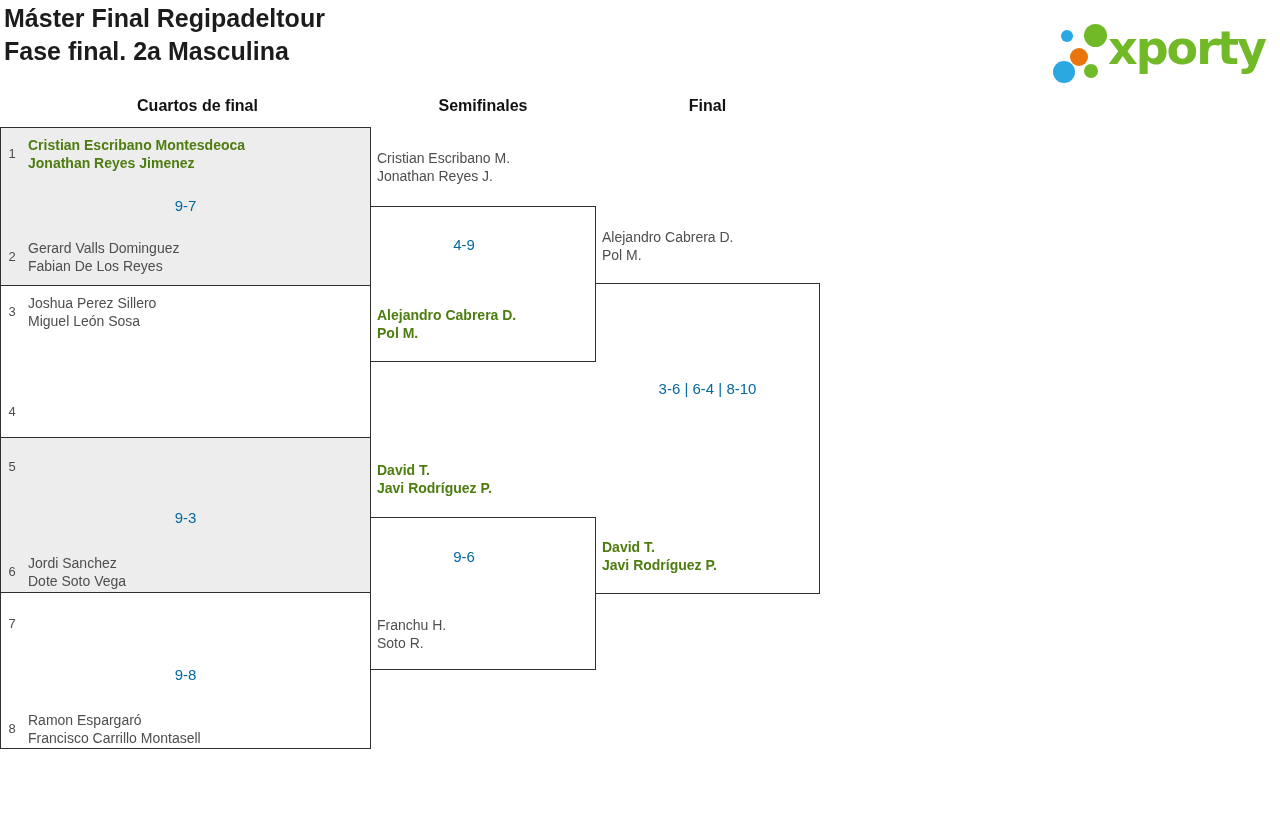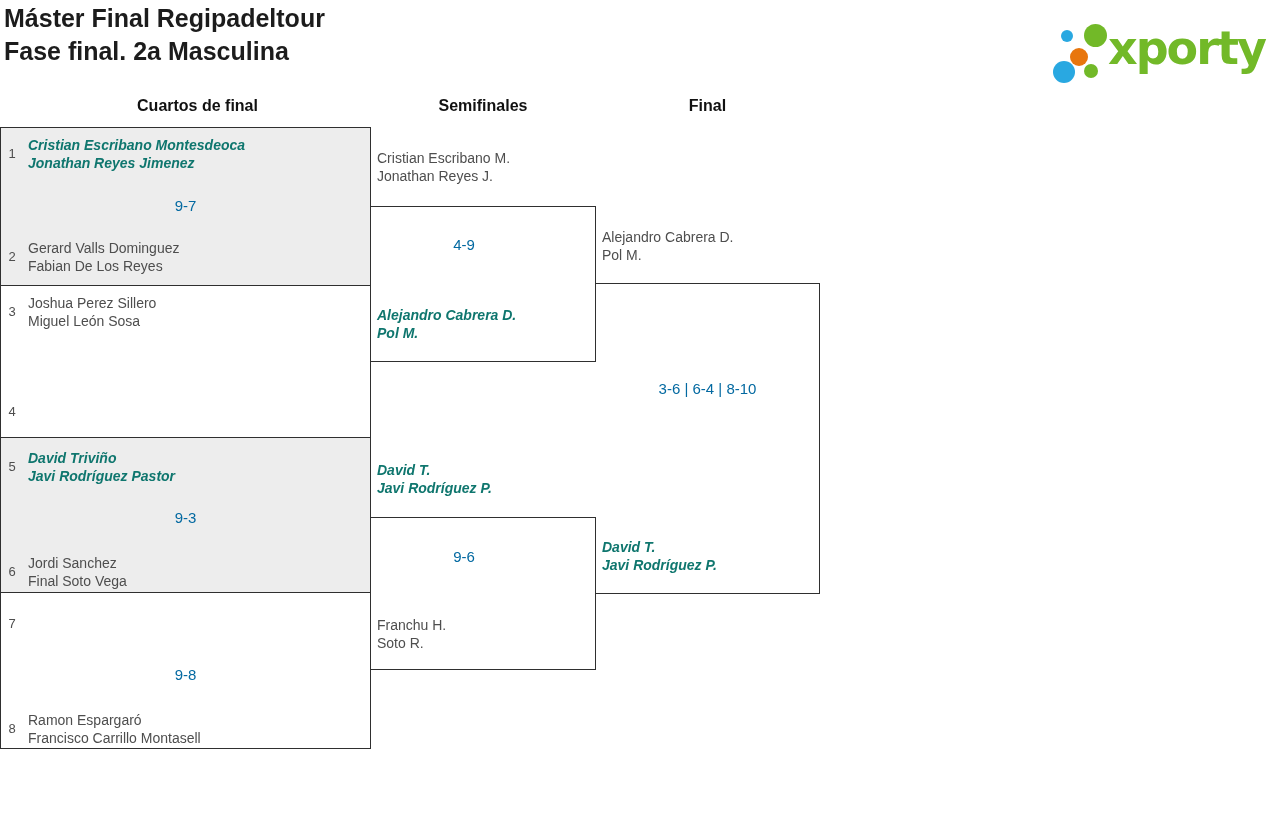--- a/index.html
+++ b/index.html
@@ -30,21 +30,21 @@
   .box { position:absolute; border:1px solid #2f2f2f; }
   .qf1 { left:0; top:127px; width:371px; height:159px; background:#ededed; }
   .qf2 { left:0; top:285px; width:371px; height:153px; background:#ffffff; }
   .qf3 { left:0; top:437px; width:371px; height:156px; background:#ededed; }
   .qf4 { left:0; top:592px; width:371px; height:157px; background:#ffffff; }
   .sf1 { left:370px; top:206px; width:226px; height:156px; background:transparent; }
   .sf2 { left:370px; top:517px; width:226px; height:153px; background:transparent; }
   .fin { left:595px; top:283px; width:225px; height:311px; border-left:none; background:transparent; }
   
   .nm { position:absolute; font-size:14px; line-height:18px; white-space:nowrap; }
-  .nm.w { font-weight:700; color:#0f766e;font-style:italic; }
+  .nm.w { font-weight:700; color:#4d7c0f; }
   .nm.l { font-weight:400; color:#4e4e4e; }
   .seed { position:absolute; left:0; width:24px; text-align:center; font-size:13px; line-height:18px; color:#4e4e4e; }
   .sc { position:absolute; font-size:15px; line-height:18px; color:#0369a1; text-align:center; }
   .sc.qf { left:0; width:371px; }
   .sc.sf { left:372px; width:184px; }
   .sc.fi { left:595px; width:225px; }
   .qf-name { left:28px; }
   .sf-name { left:377px; }
   .fi-name { left:602px; }
 </style>
@@ -92,29 +92,25 @@
   </div>
 
   <div class="seed" style="top:303px">3</div>
   <div class="nm l qf-name" style="top:294px">
     <div>Joshua Perez Sillero</div>
     <div>Miguel León Sosa</div>
   </div>
   <div class="seed" style="top:403px">4</div>
 
   <div class="seed" style="top:458px">5</div>
-  <div class="nm w qf-name" style="top:449px">
-    <div>David Triviño</div>
-    <div>Javi Rodríguez Pastor</div>
-  </div>
   <div class="sc qf" style="top:509px">9-3</div>
   <div class="seed" style="top:563px">6</div>
   <div class="nm l qf-name" style="top:554px">
     <div>Jordi Sanchez</div>
-    <div>Final Soto Vega</div>
+    <div>Dote Soto Vega</div>
   </div>
 
   <div class="seed" style="top:615px">7</div>
   <div class="sc qf" style="top:666px">9-8</div>
   <div class="seed" style="top:720px">8</div>
   <div class="nm l qf-name" style="top:711px">
     <div>Ramon Espargaró</div>
     <div>Francisco Carrillo Montasell</div>
   </div>
 

